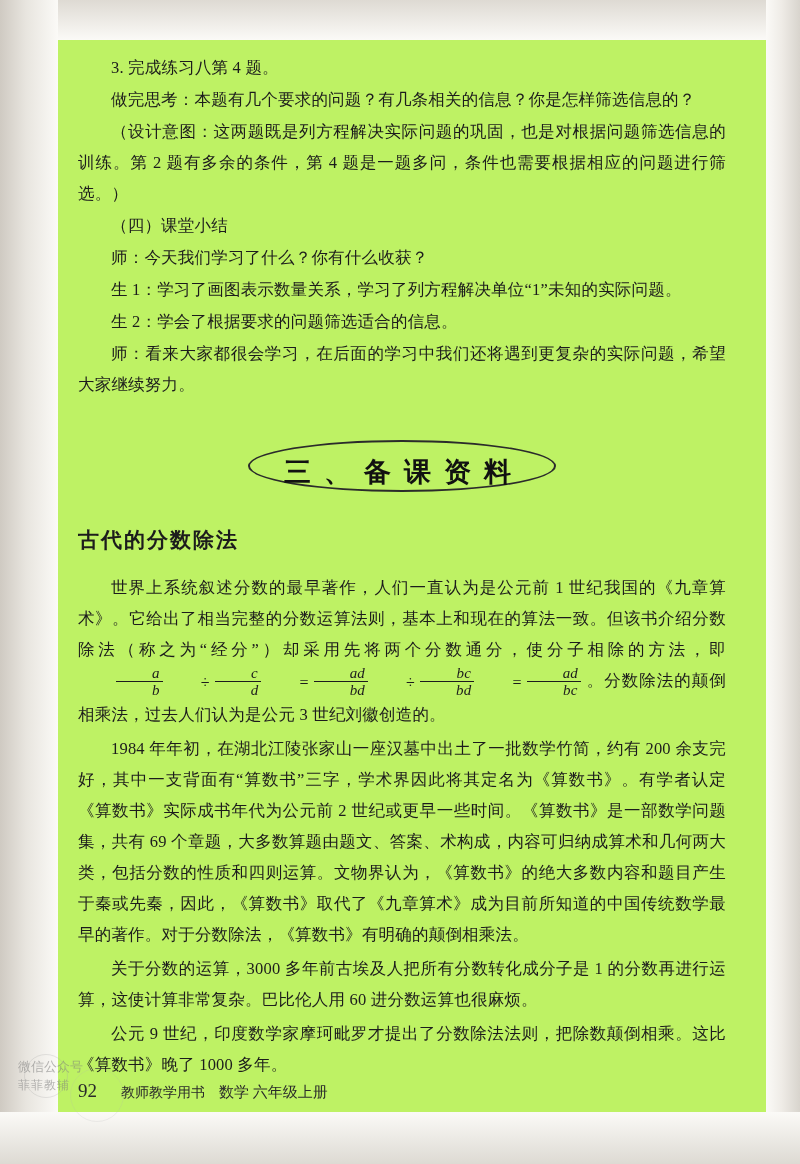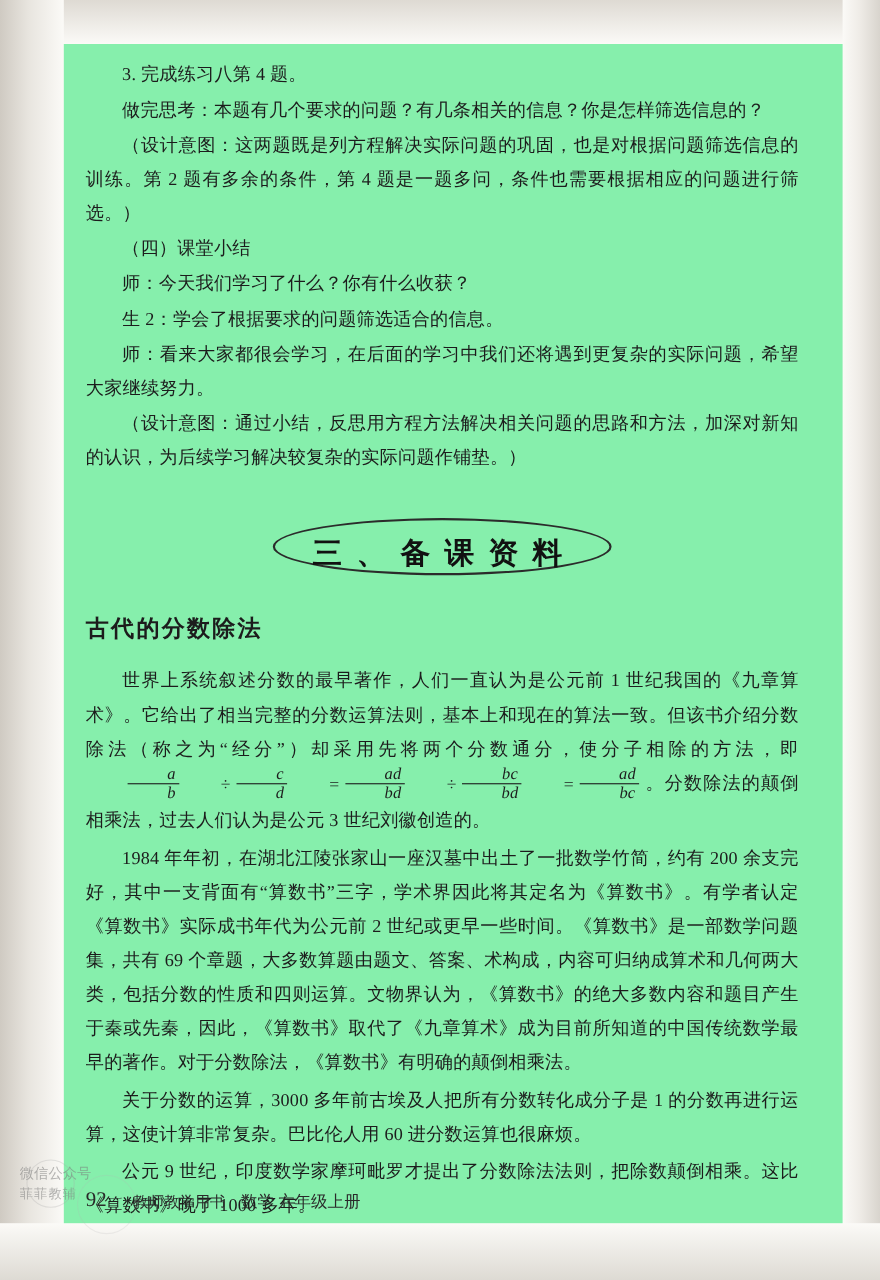--- a/index.html
+++ b/index.html
@@ -13,21 +13,21 @@
     font-family: "Liberation Serif", "DejaVu Serif", serif;
     color: #1c1c1c;
     position: relative;
     overflow: hidden;
   }
   .page {
     position: absolute;
     left: 0; top: 0;
     width: 800px;
     height: 1164px;
-    background: #86efac;
+    background: #bef264;
   }
   
   .edge-left {
     position: absolute;
     left: 0; top: 0;
     width: 58px; height: 1164px;
     background: linear-gradient(to right, #cfcac2 0%, #e8e5df 45%, #fbfaf7 100%);
   }
   .edge-right {
     position: absolute;
@@ -215,23 +215,23 @@
   <div class="edge-bottom"></div>
 
   <div class="content">
 
     <div class="teaching-block">
       <p class="indent">3. 完成练习八第 4 题。</p>
       <p class="indent">做完思考：本题有几个要求的问题？有几条相关的信息？你是怎样筛选信息的？</p>
       <p class="indent">（设计意图：这两题既是列方程解决实际问题的巩固，也是对根据问题筛选信息的训练。第 2 题有多余的条件，第 4 题是一题多问，条件也需要根据相应的问题进行筛选。）</p>
       <p class="indent">（四）课堂小结</p>
       <p class="indent">师：今天我们学习了什么？你有什么收获？</p>
+      <p class="indent">生 1：学习了画图表示数量关系，学习了列方程解决单位“1”未知的实际问题。</p>
       <p class="indent">生 2：学会了根据要求的问题筛选适合的信息。</p>
       <p class="indent">师：看来大家都很会学习，在后面的学习中我们还将遇到更复杂的实际问题，希望大家继续努力。</p>
-      <p class="indent">（设计意图：通过小结，反思用方程方法解决相关问题的思路和方法，加深对新知的认识，为后续学习解决较复杂的实际问题作铺垫。）</p>
     </div>
 
     <div class="section-banner">
       <div class="banner-inner">
         <span class="ellipse"></span>
         <span class="banner-text">三、备课资料</span>
       </div>
     </div>
 
     <h2 class="article-title">古代的分数除法</h2>

